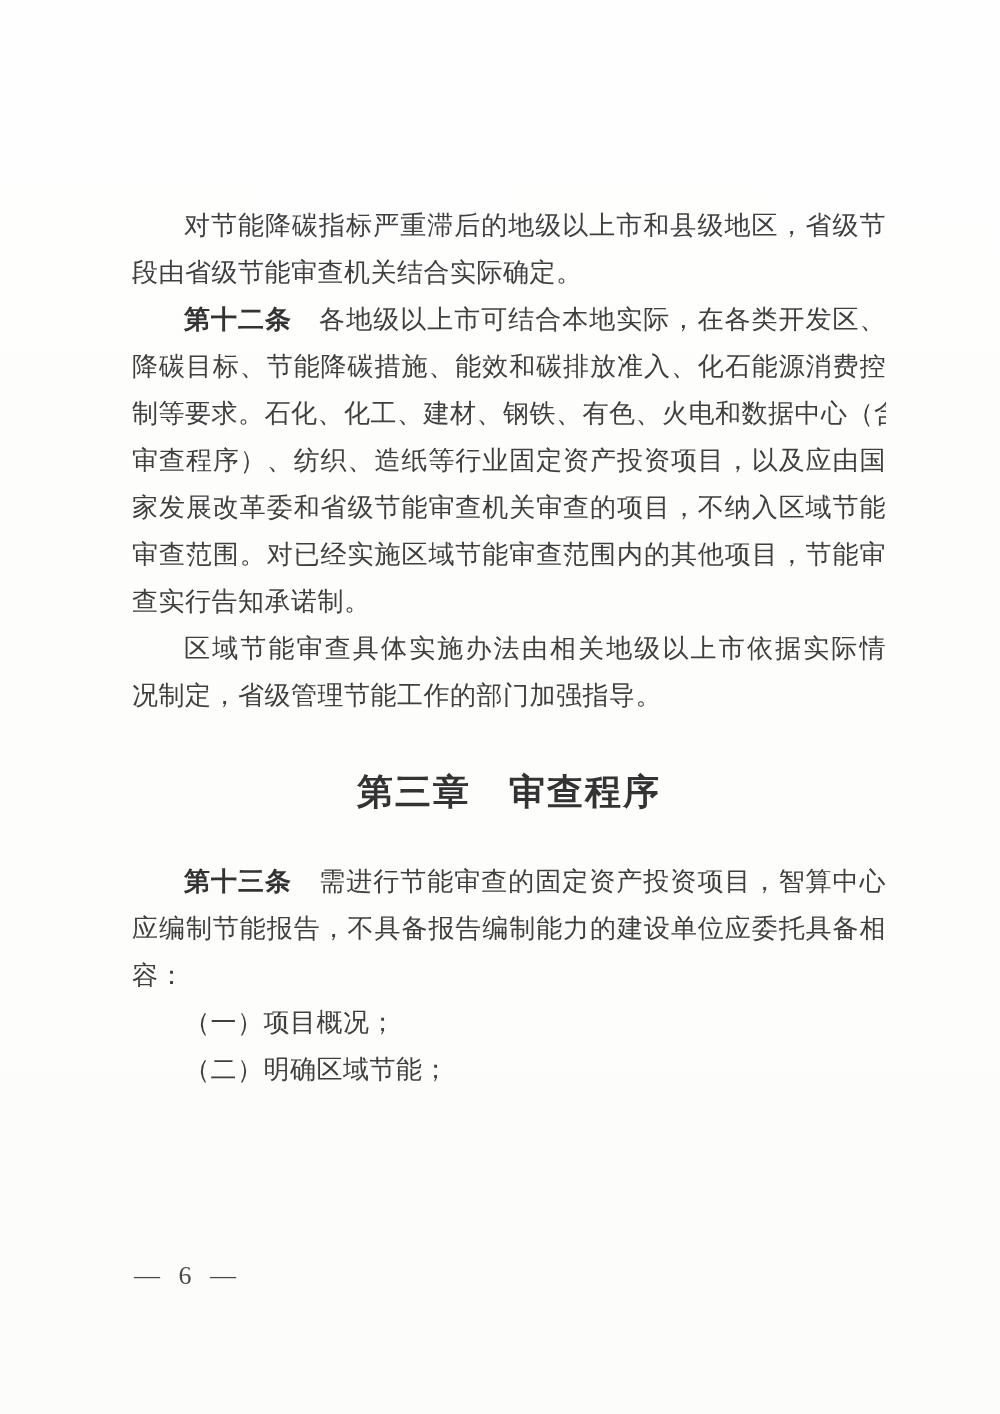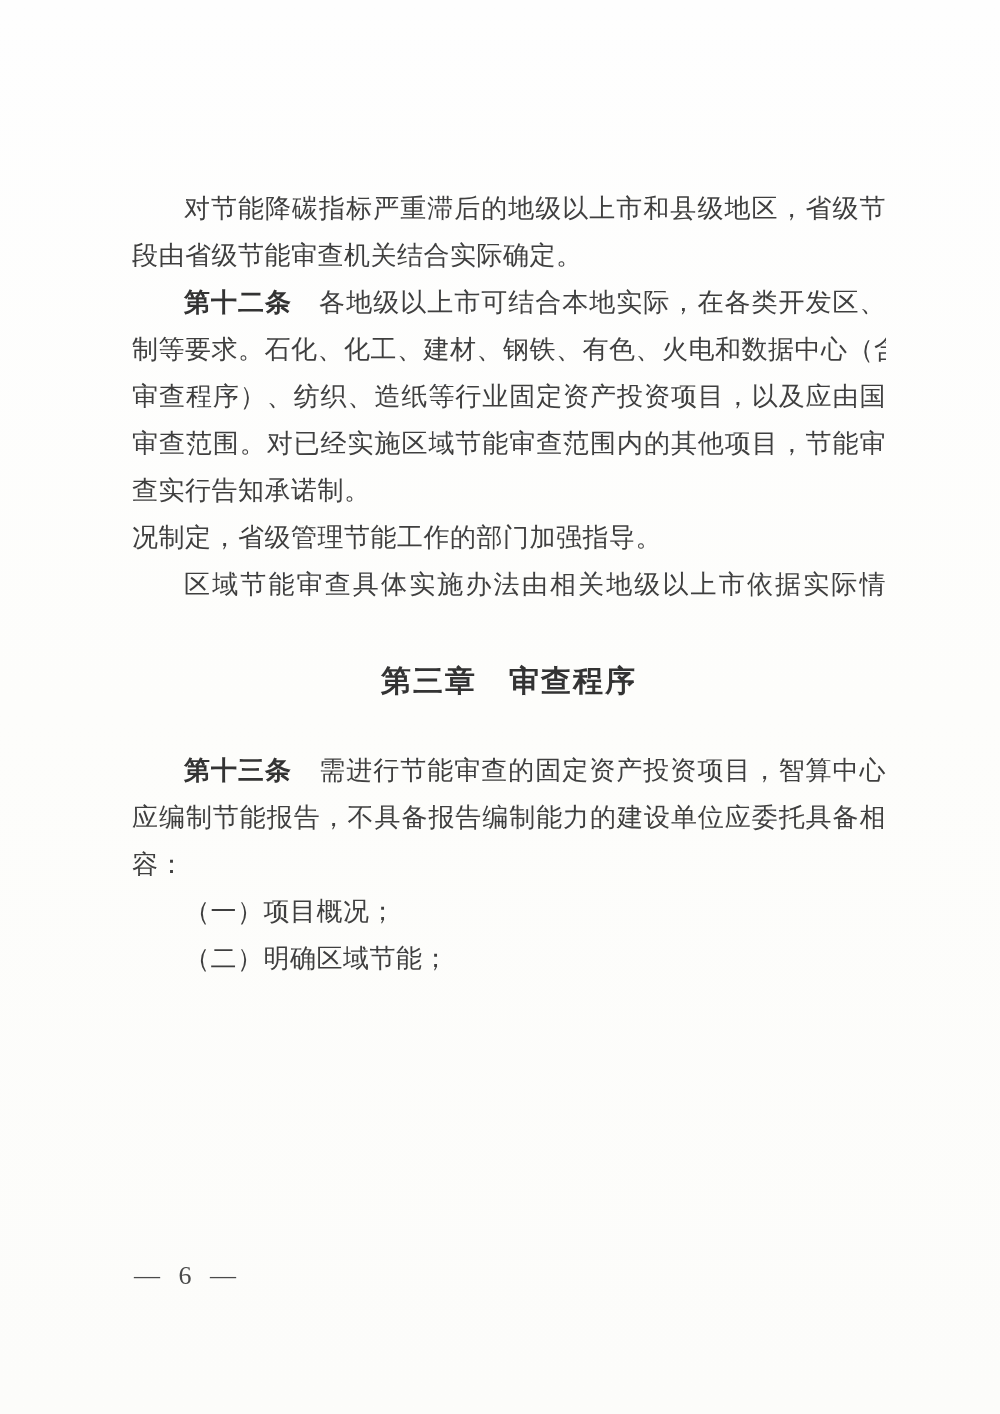--- a/index.html
+++ b/index.html
@@ -16,21 +16,21 @@
     overflow: hidden;
   }
   .doc-page {
     position: absolute;
     inset: 0;
     background: linear-gradient(180deg, #fefefe 0%, #fdfdfb 50%, #fcfcfa 100%);
   }
   .content {
     position: absolute;
     left: 132px;
-    top: 185px;
+    top: 202px;
     width: 754px;
   }
   .para {
     margin: 0;
     padding: 0;
   }
   .line {
     height: 47px;
     line-height: 47px;
     font-size: 26px;
@@ -56,21 +56,21 @@
     font-weight: bold;
     color: #333333;
     font-family: Liberation Serif, serif;
   }
   .chapter-heading {
     height: 47px;
     line-height: 47px;
     margin-top: 49px;
     margin-bottom: 43px;
     text-align: center;
-    font-size: 30px;
+    font-size: 36px;
     font-weight: bold;
     color: #333333;
     font-family: "Liberation Sans", "DejaVu Sans", sans-serif;
     letter-spacing: 2px;
   }
   .page-footer {
     position: absolute;
     left: 134px;
     top: 1256px;
     font-size: 26px;
@@ -88,29 +88,31 @@
 
     <div class="para">
       <div class="line fill indent">对节能降碳指标严重滞后的地级以上市和县级地区，省级节</div>
       <div class="line last">段由省级节能审查机关结合实际确定。</div>
     </div>
 
     <div class="para">
       <div class="line fill indent">
         <span class="lead">第十二条</span><span>　各地级以上市可结合本地实际，在各类开发区、</span>
       </div>
+      <div class="line fill">降碳目标、节能降碳措施、能效和碳排放准入、化石能源消费控</div>
       <div class="line fill">制等要求。石化、化工、建材、钢铁、有色、火电和数据中心（含</div>
       <div class="line fill">审查程序）、纺织、造纸等行业固定资产投资项目，以及应由国</div>
+      <div class="line fill">家发展改革委和省级节能审查机关审查的项目，不纳入区域节能</div>
       <div class="line fill">审查范围。对已经实施区域节能审查范围内的其他项目，节能审</div>
       <div class="line last">查实行告知承诺制。</div>
     </div>
 
     <div class="para">
+      <div class="line fill indent">区域节能审查具体实施办法由相关地级以上市依据实际情</div>
       <div class="line last">况制定，省级管理节能工作的部门加强指导。</div>
-      <div class="line fill indent">区域节能审查具体实施办法由相关地级以上市依据实际情</div>
     </div>
 
     <div class="chapter-heading">第三章　审查程序</div>
 
     <div class="para">
       <div class="line fill indent">
         <span class="lead">第十三条</span><span>　需进行节能审查的固定资产投资项目，智算中心</span>
       </div>
       <div class="line fill">应编制节能报告，不具备报告编制能力的建设单位应委托具备相</div>
       <div class="line last">容：</div>

